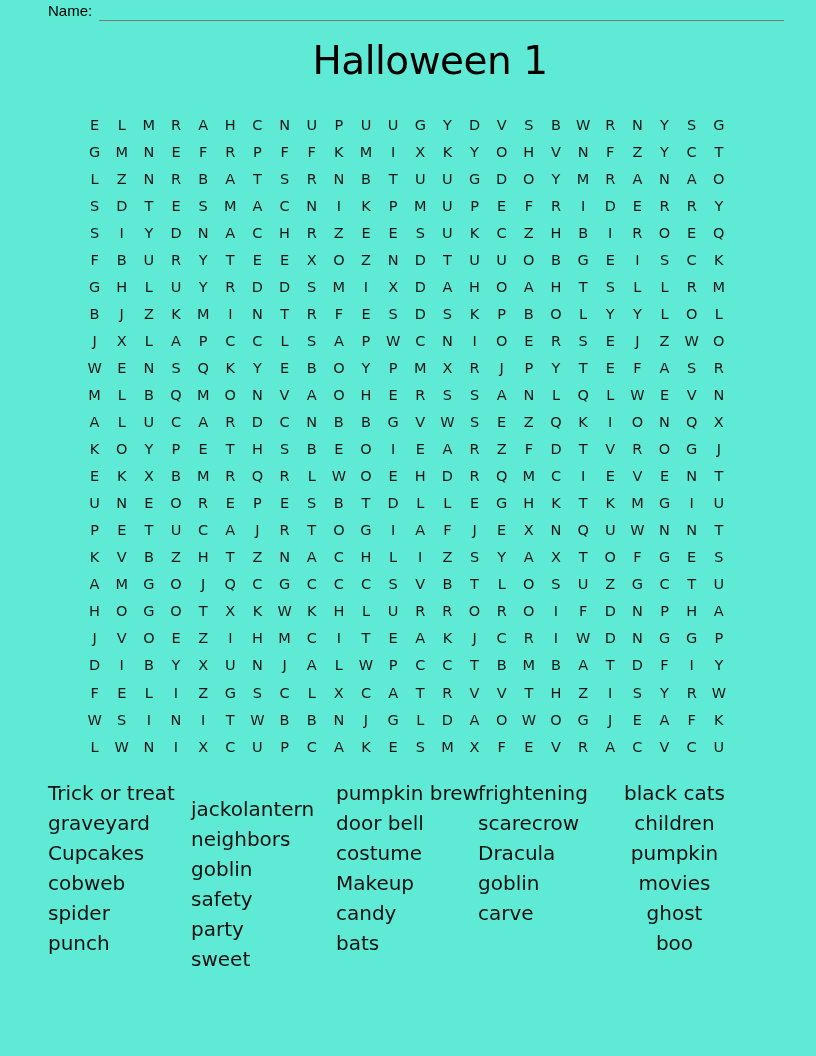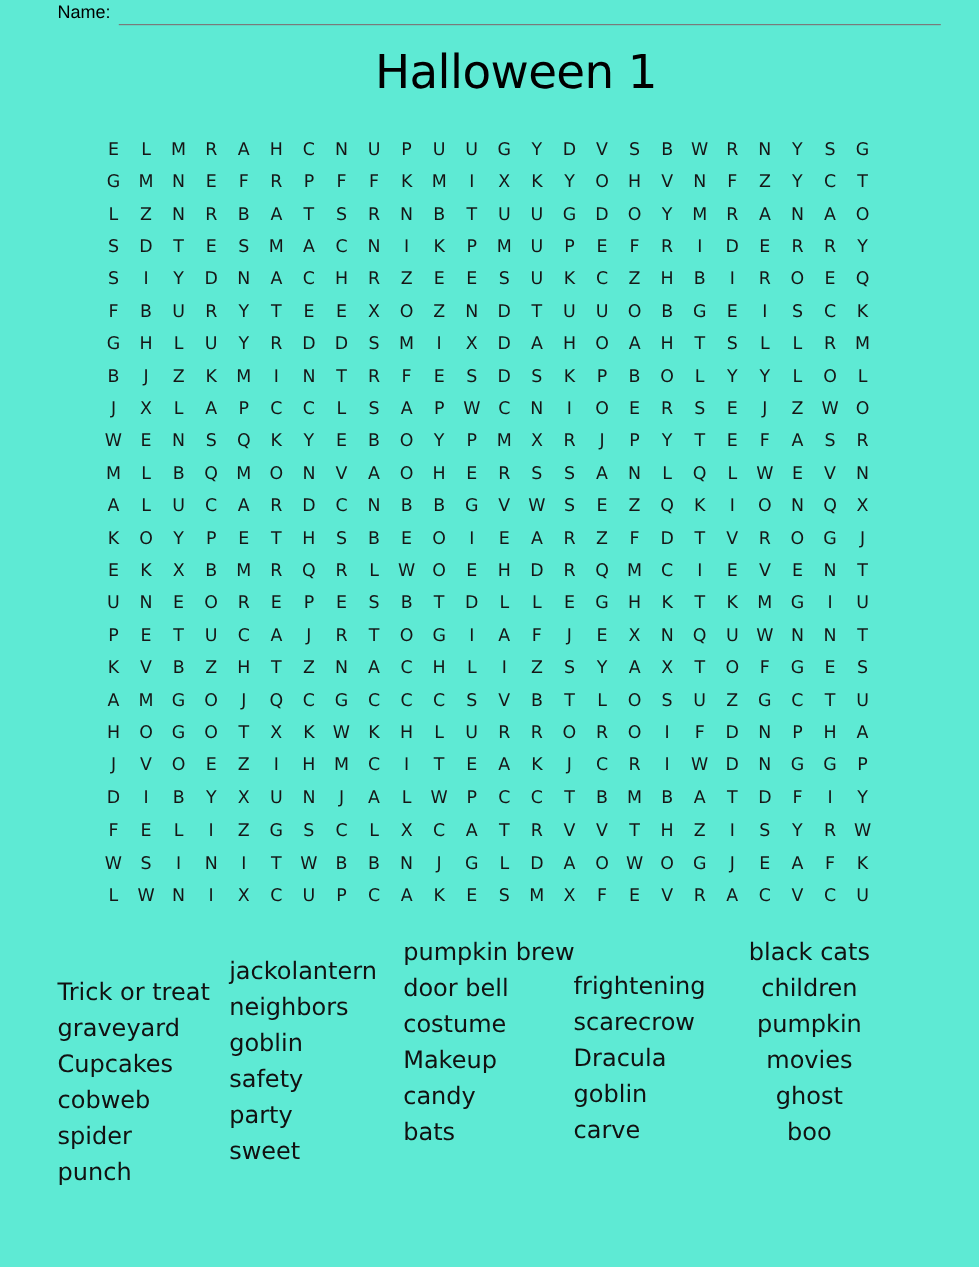--- a/index.html
+++ b/index.html
@@ -76,24 +76,24 @@
     top: 779px;
     display: flex;
     font-size: 20px;
     color: #111111;
   }
   .word-col {
     list-style: none;
     margin: 0;
     padding: 0;
   }
-  .word-col:nth-child(1) { width: 143px; margin-top: 33px; }
+  .word-col:nth-child(1) { width: 143px; }
   .word-col:nth-child(2) { width: 145px; margin-top: 16px; }
   .word-col:nth-child(3) { width: 142px; }
-  .word-col:nth-child(4) { width: 146px; margin-top: 28px; }
+  .word-col:nth-child(4) { width: 146px; }
   .word-col:nth-child(5) { width: auto; text-align: center; }
   .word-item {
     line-height: 29.9px;
     white-space: nowrap;
   }
 </style>
 </head>
 <body>
 
 <div class="page">

